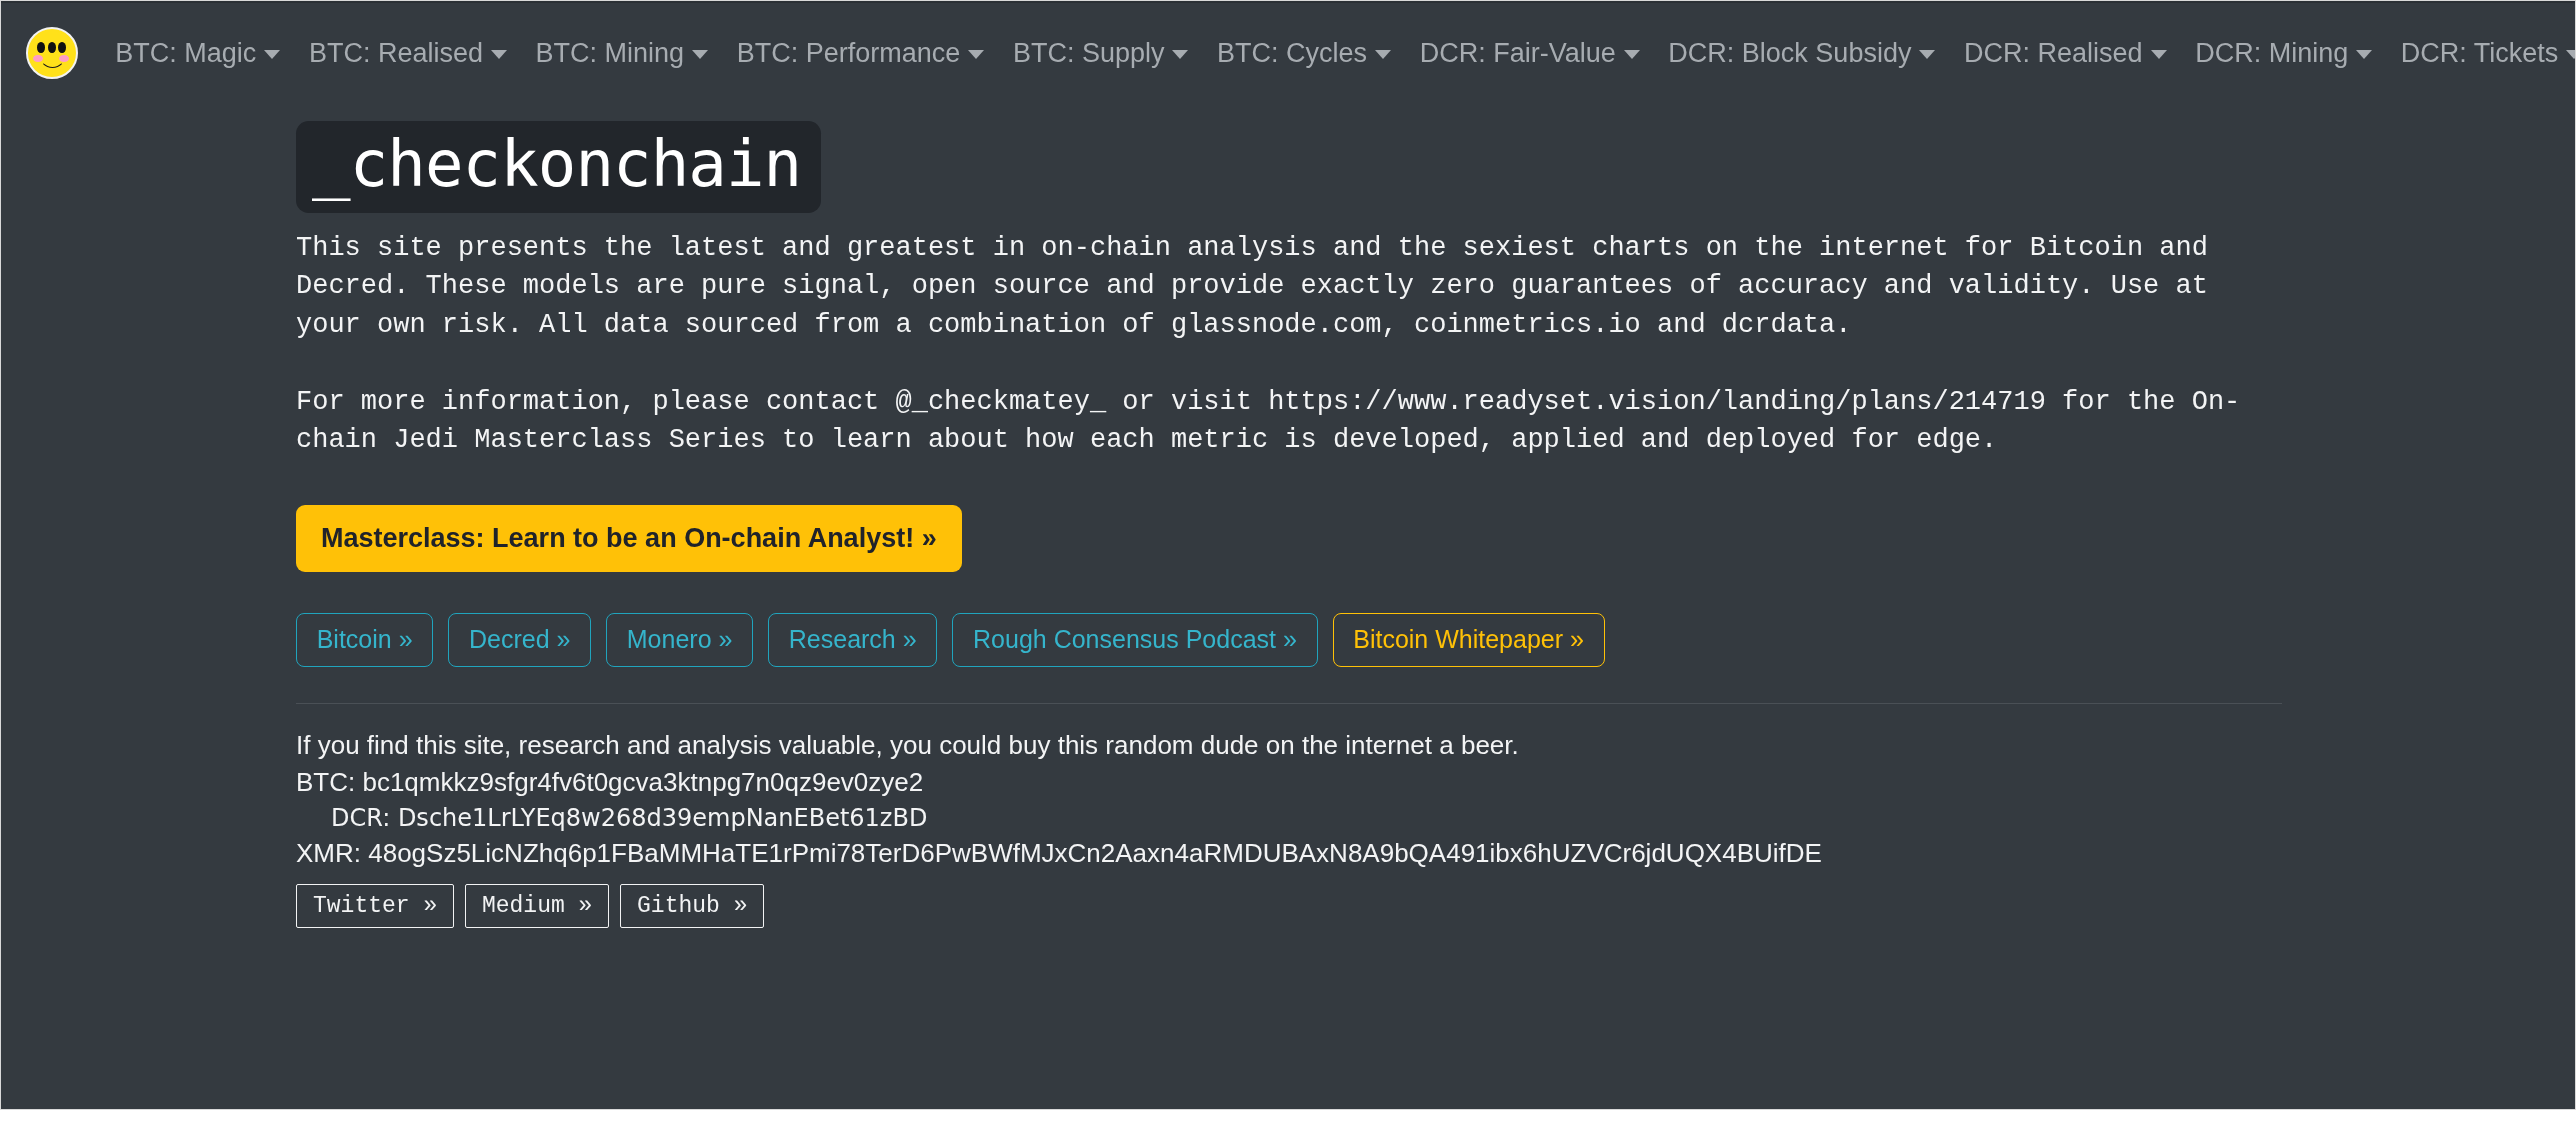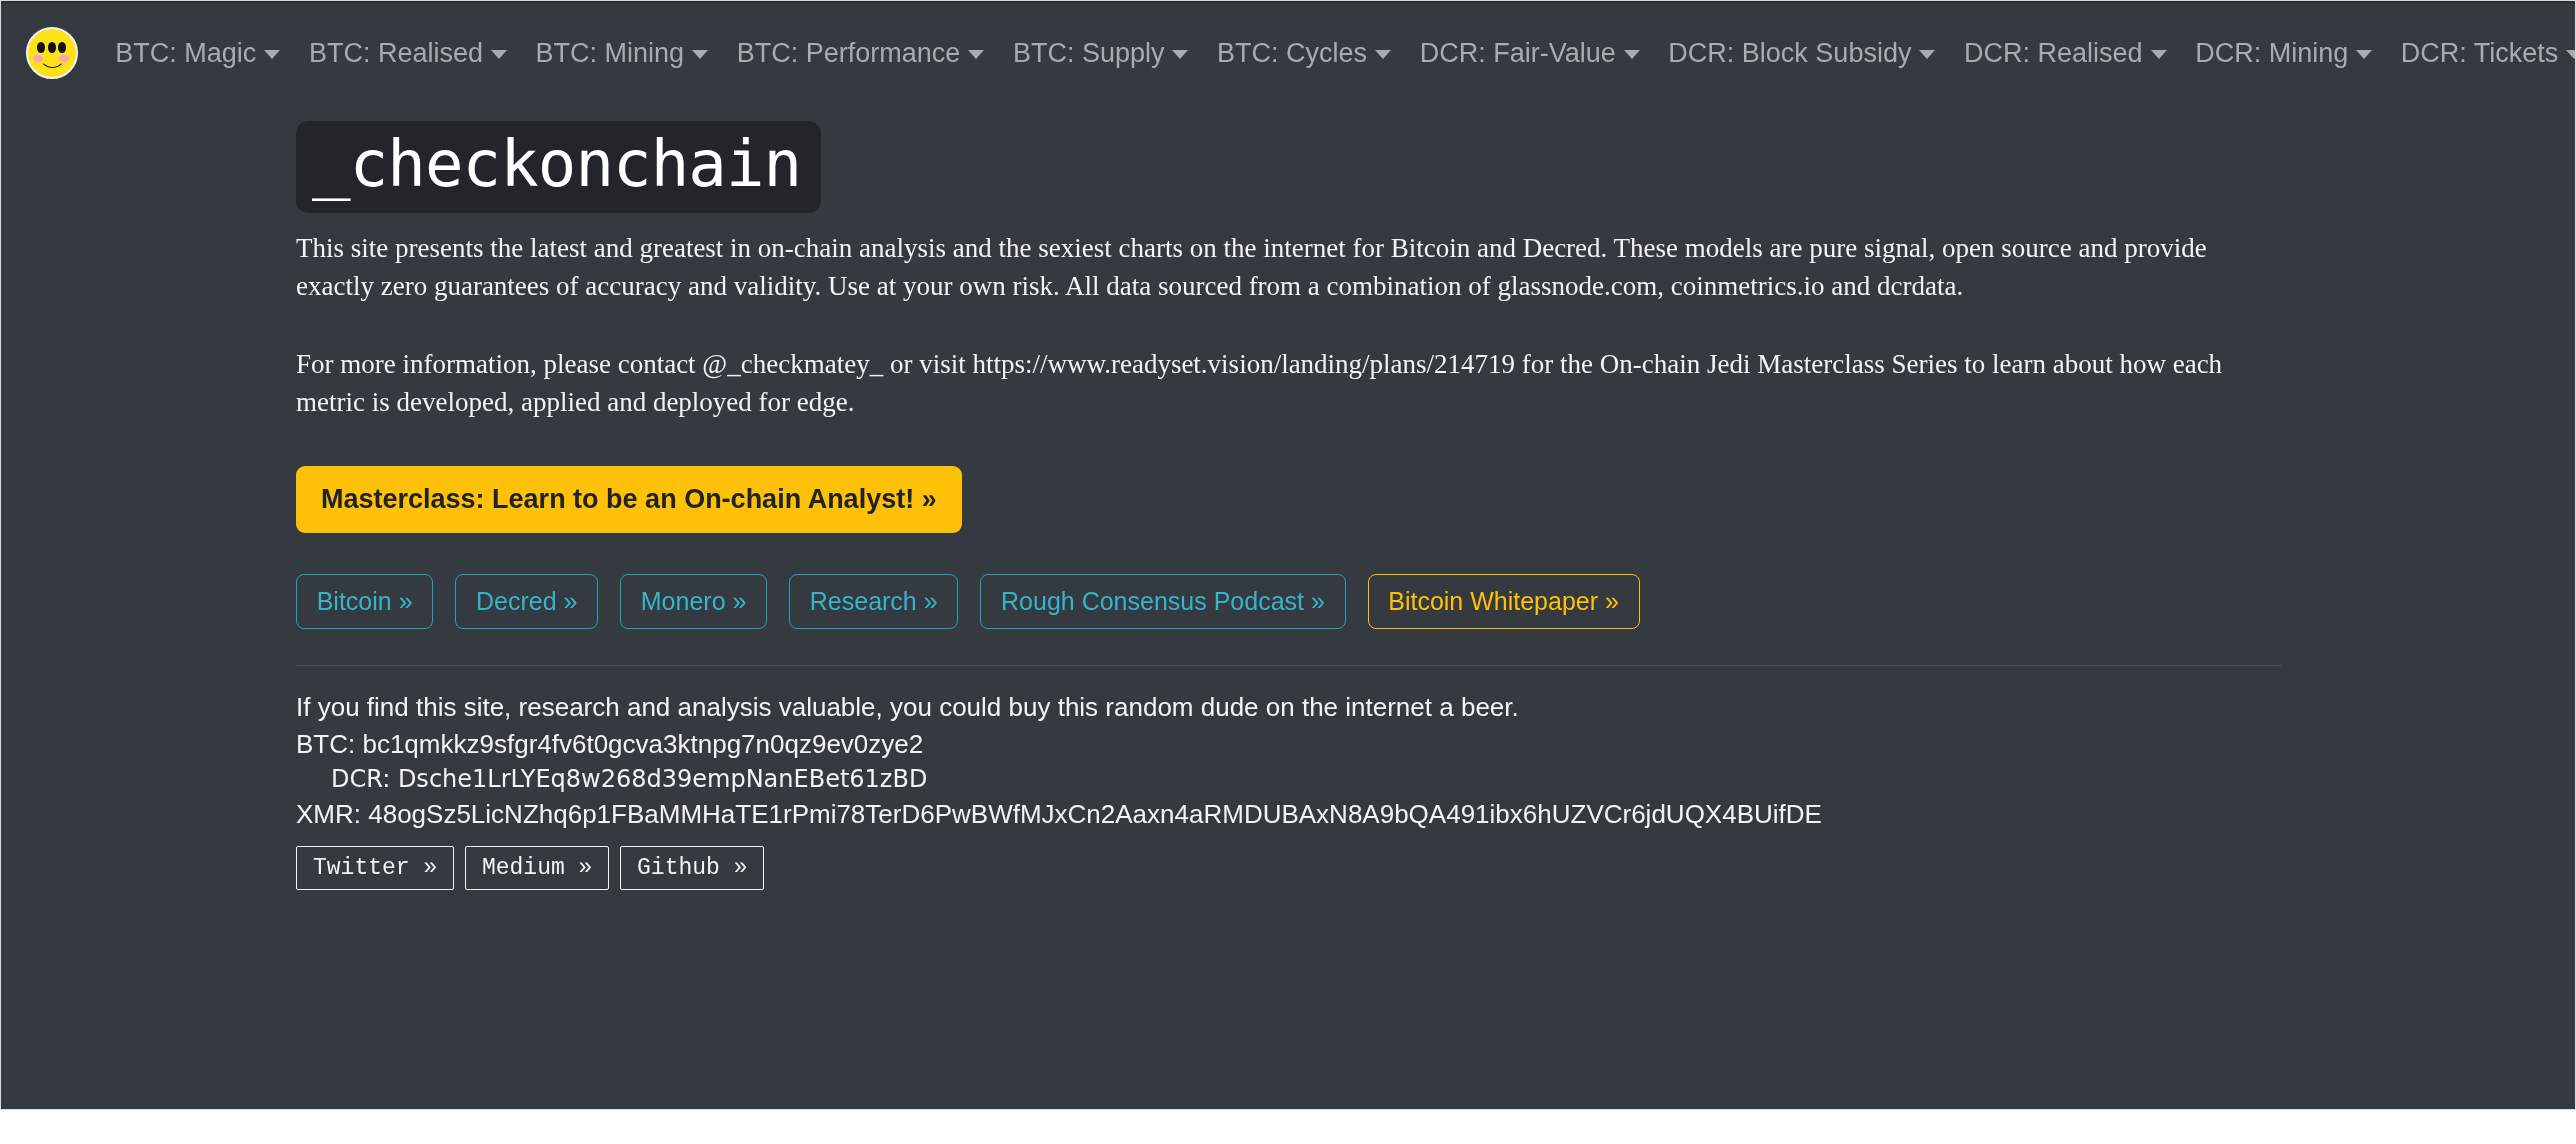--- a/index.html
+++ b/index.html
@@ -127,21 +127,21 @@
     letter-spacing: -0.9px;
     display: block;
   }
 
   .para {
     color: #f3f4f5;
     font-size: 27px;
     line-height: 1.42;
     max-width: 1968px;
     margin: 16px 0 0 0;
-    font-family: Liberation Serif, serif;
+    font-family: Liberation Mono, monospace;
   }
   .para.second { margin-top: 39px; }
 
   .btn-row { margin-top: 45px; }
 
   .btn-masterclass {
     display: inline-block;
     background: #ffc107;
     color: #20232a;
     font-size: 27px;
@@ -150,21 +150,21 @@
     border-radius: 9px;
     border: none;
     font-family: "Liberation Sans", sans-serif;
     text-align: center;
   }
 
   .link-row {
     margin-top: 41px;
     display: flex;
     align-items: stretch;
-    gap: 22px;
+    gap: 15px;
   }
   .btn-outline {
     display: inline-flex;
     align-items: center;
     justify-content: center;
     background: transparent;
     border: 1.8px solid #20a4bd;
     color: #35b5cc;
     font-size: 25px;
     padding: 11.6px 19.7px;

